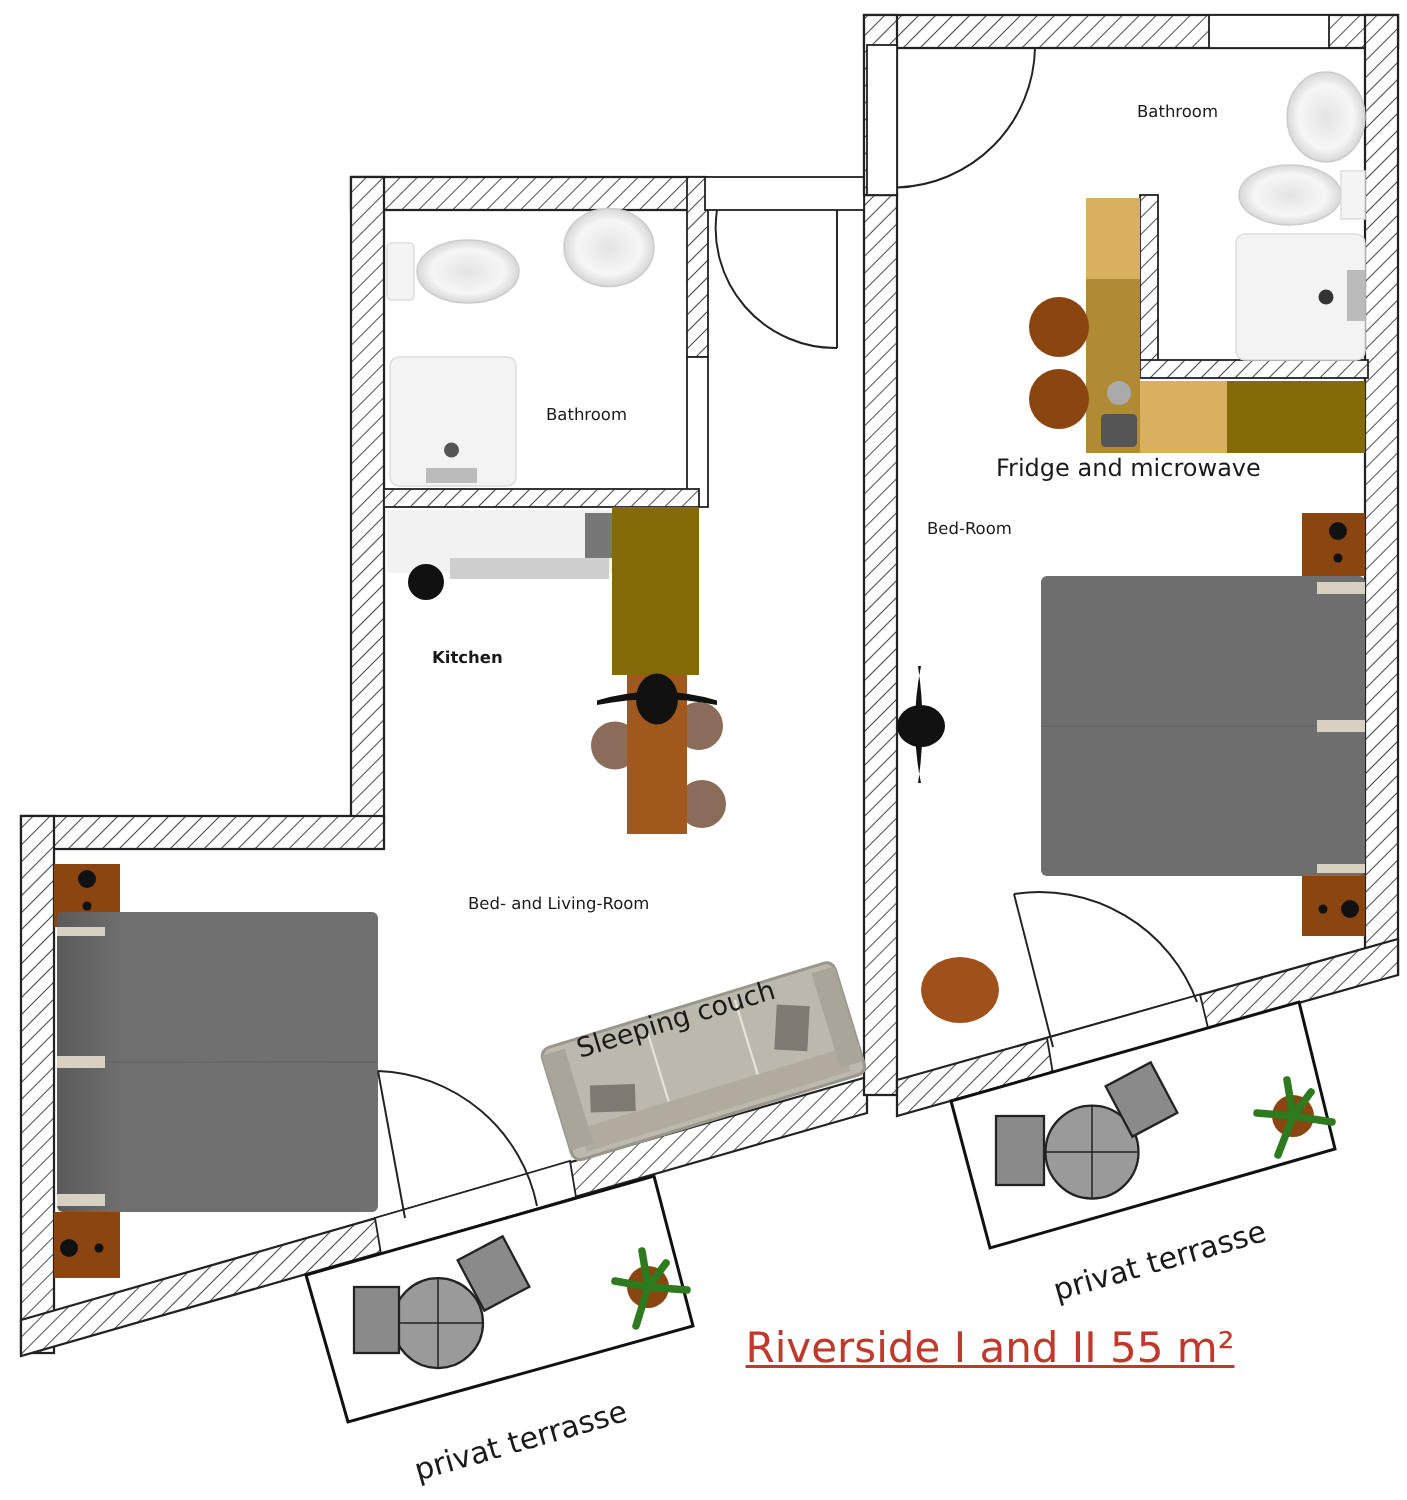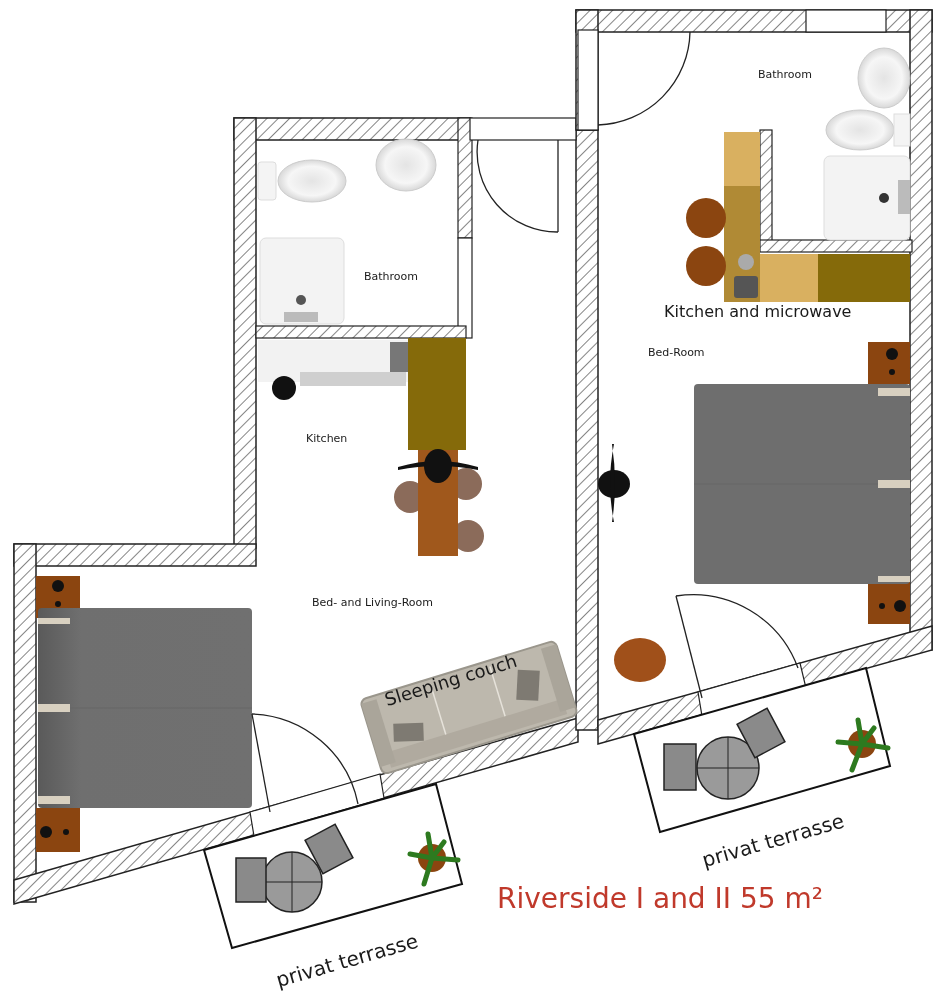--- a/index.html
+++ b/index.html
@@ -1,19 +1,19 @@
 <!DOCTYPE html>
 <html><head>
 <meta charset="utf-8">
 <style>
   html, body { margin:0; padding:0; background:#ffffff; }
   body { width:938px; height:1000px; position:relative; overflow:hidden; font-family:"DejaVu Sans", sans-serif; }
   svg.plan { position:absolute; left:0; top:0; width:938px; height:1000px; }
   .lbl { position:absolute; color:#1a1a1a; font-family:"DejaVu Sans", sans-serif; font-size:11px; white-space:nowrap; }
-  .title { position:absolute; color:#c0392b; font-family:"DejaVu Sans", sans-serif; font-size:28px; text-align:center; line-height:34px; white-space:nowrap; }
+  .title { position:absolute; color:#c0392b; font-family:"DejaVu Sans", sans-serif; font-size:28px; text-align:center; line-height:34px; white-space:nowrap;text-decoration:underline; }
 </style>
 </head>
 <body>
 
 <svg class="plan" viewBox="0 0 938 1000" xmlns="http://www.w3.org/2000/svg">
   <defs>
     <pattern id="hatch" patternUnits="userSpaceOnUse" width="8" height="8" patternTransform="rotate(45)">
       <rect width="8" height="8" fill="#ffffff"></rect>
       <line x1="0" y1="0" x2="0" y2="8" stroke="#333" stroke-width="1.2"></line>
     </pattern>
@@ -181,24 +181,24 @@
     <line x1="697" y1="768" x2="759" y2="768" stroke="#222"></line>
     <line x1="728" y1="737" x2="728" y2="799" stroke="#222"></line>
     <rect x="664" y="744" width="32" height="46" fill="#8a8a8a" stroke="#222" stroke-width="1.5"></rect>
     <rect x="744" y="714" width="34" height="38" fill="#8a8a8a" stroke="#222" stroke-width="1.5" transform="rotate(-28,761,733)"></rect>
     <circle cx="862" cy="744" r="14" fill="#8b4510"></circle>
     <path d="M862,744 L838,742 M862,744 L858,720 M862,744 L888,748 M862,744 L852,770 M862,744 L874,728" stroke="#2d7a1f" stroke-width="5" stroke-linecap="round"></path>
   </g>
 </svg>
 
 <div class="lbl" style="left:364px; top:270px;">Bathroom</div>
-<div class="lbl" style="left:306px; top:432px;">Kitchen</div>
+<div class="lbl" style="left:288px; top:432px;font-weight:bold;">Kitchen</div>
 <div class="lbl" style="left:312px; top:596px;text-align:right;">Bed- and Living-Room</div>
 <div class="lbl" style="left:382px; top:690px; transform:rotate(-17deg); transform-origin:left top; font-size:18px;">Sleeping couch</div>
 <div class="lbl" style="left:758px; top:68px;">Bathroom</div>
-<div class="lbl" style="left:664px; top:302px; font-size:16px;">Kitchen and microwave</div>
-<div class="lbl" style="left:648px; top:346px;">Bed-Room</div>
+<div class="lbl" style="left:664px; top:302px; font-size:16px;">Fridge and microwave</div>
+<div class="lbl" style="left:618px; top:346px;">Bed-Room</div>
 <div class="lbl" style="left:280px; top:968px; transform:rotate(-16deg); transform-origin:left bottom; font-size:20px;">privat terrasse</div>
 <div class="lbl" style="left:706px; top:848px; transform:rotate(-16deg); transform-origin:left bottom; font-size:20px;">privat terrasse</div>
 
 <div class="title" style="left:470px; top:882px; width:380px;">
   <div>Riverside I and II 55 m²</div>
 </div>
 
 </body></html>

